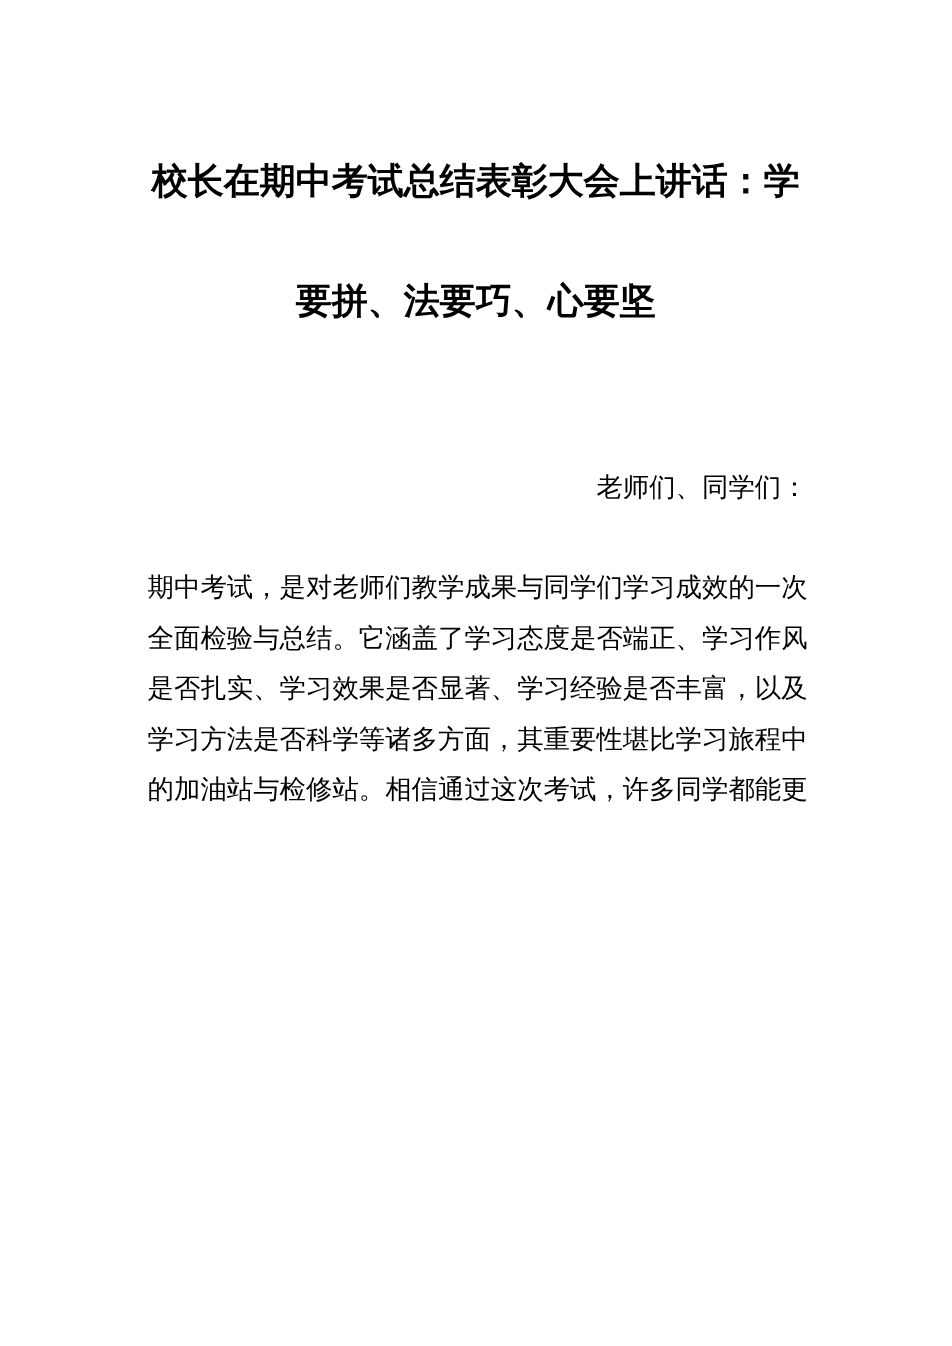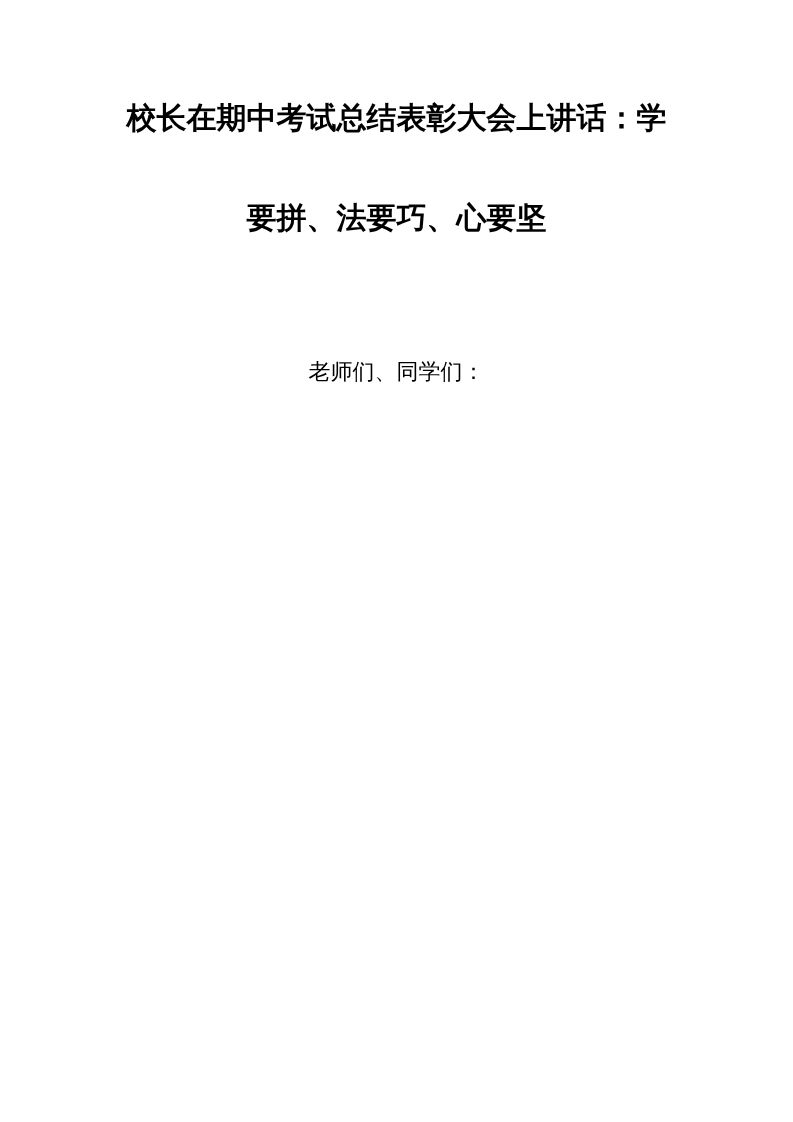--- a/index.html
+++ b/index.html
@@ -9,48 +9,49 @@
     height: 1122px;
     background: #ffffff;
   }
 
   .page {
     position: relative;
     width: 793px;
     height: 902px;
     background: #ffffff;
     color: #000000;
-    padding: 68px 120px 0 120px;
+    padding: 102px 120px 0 120px;
     overflow: hidden;
     font-family: "Liberation Sans", "DejaVu Sans", sans-serif;
   }
 
   .doc-title {
     font-size: 30px;
     font-weight: 700;
     line-height: 100px;
     text-align: center;
     margin: 0 0 83px 0;
     overflow-wrap: break-word;
   }
 
   .doc-paragraph {
     font-size: 22px;
     line-height: 42px;
     font-weight: 400;
-    text-align: center;
+    text-align: right;
     margin: 0 0 42px 0;
     overflow-wrap: break-word;
   }
 </style>
 </head>
 <body>
 
 <div class="page">
 
   <h1 class="doc-title">校长在期中考试总结表彰大会上讲话：学要拼、法要巧、心要坚</h1>
 
   <p class="doc-paragraph">老师们、同学们：</p>
 
 
 
+  <p class="doc-paragraph">期中考试，是对老师们教学成果与同学们学习成效的一次全面检验与总结。它涵盖了学习态度是否端正、学习作风是否扎实、学习效果是否显著、学习经验是否丰富，以及学习方法是否科学等诸多方面，其重要性堪比学习旅程中的加油站与检修站。相信通过这次考试，许多同学都能更</p>
 
 </div>
 
 </body></html>

